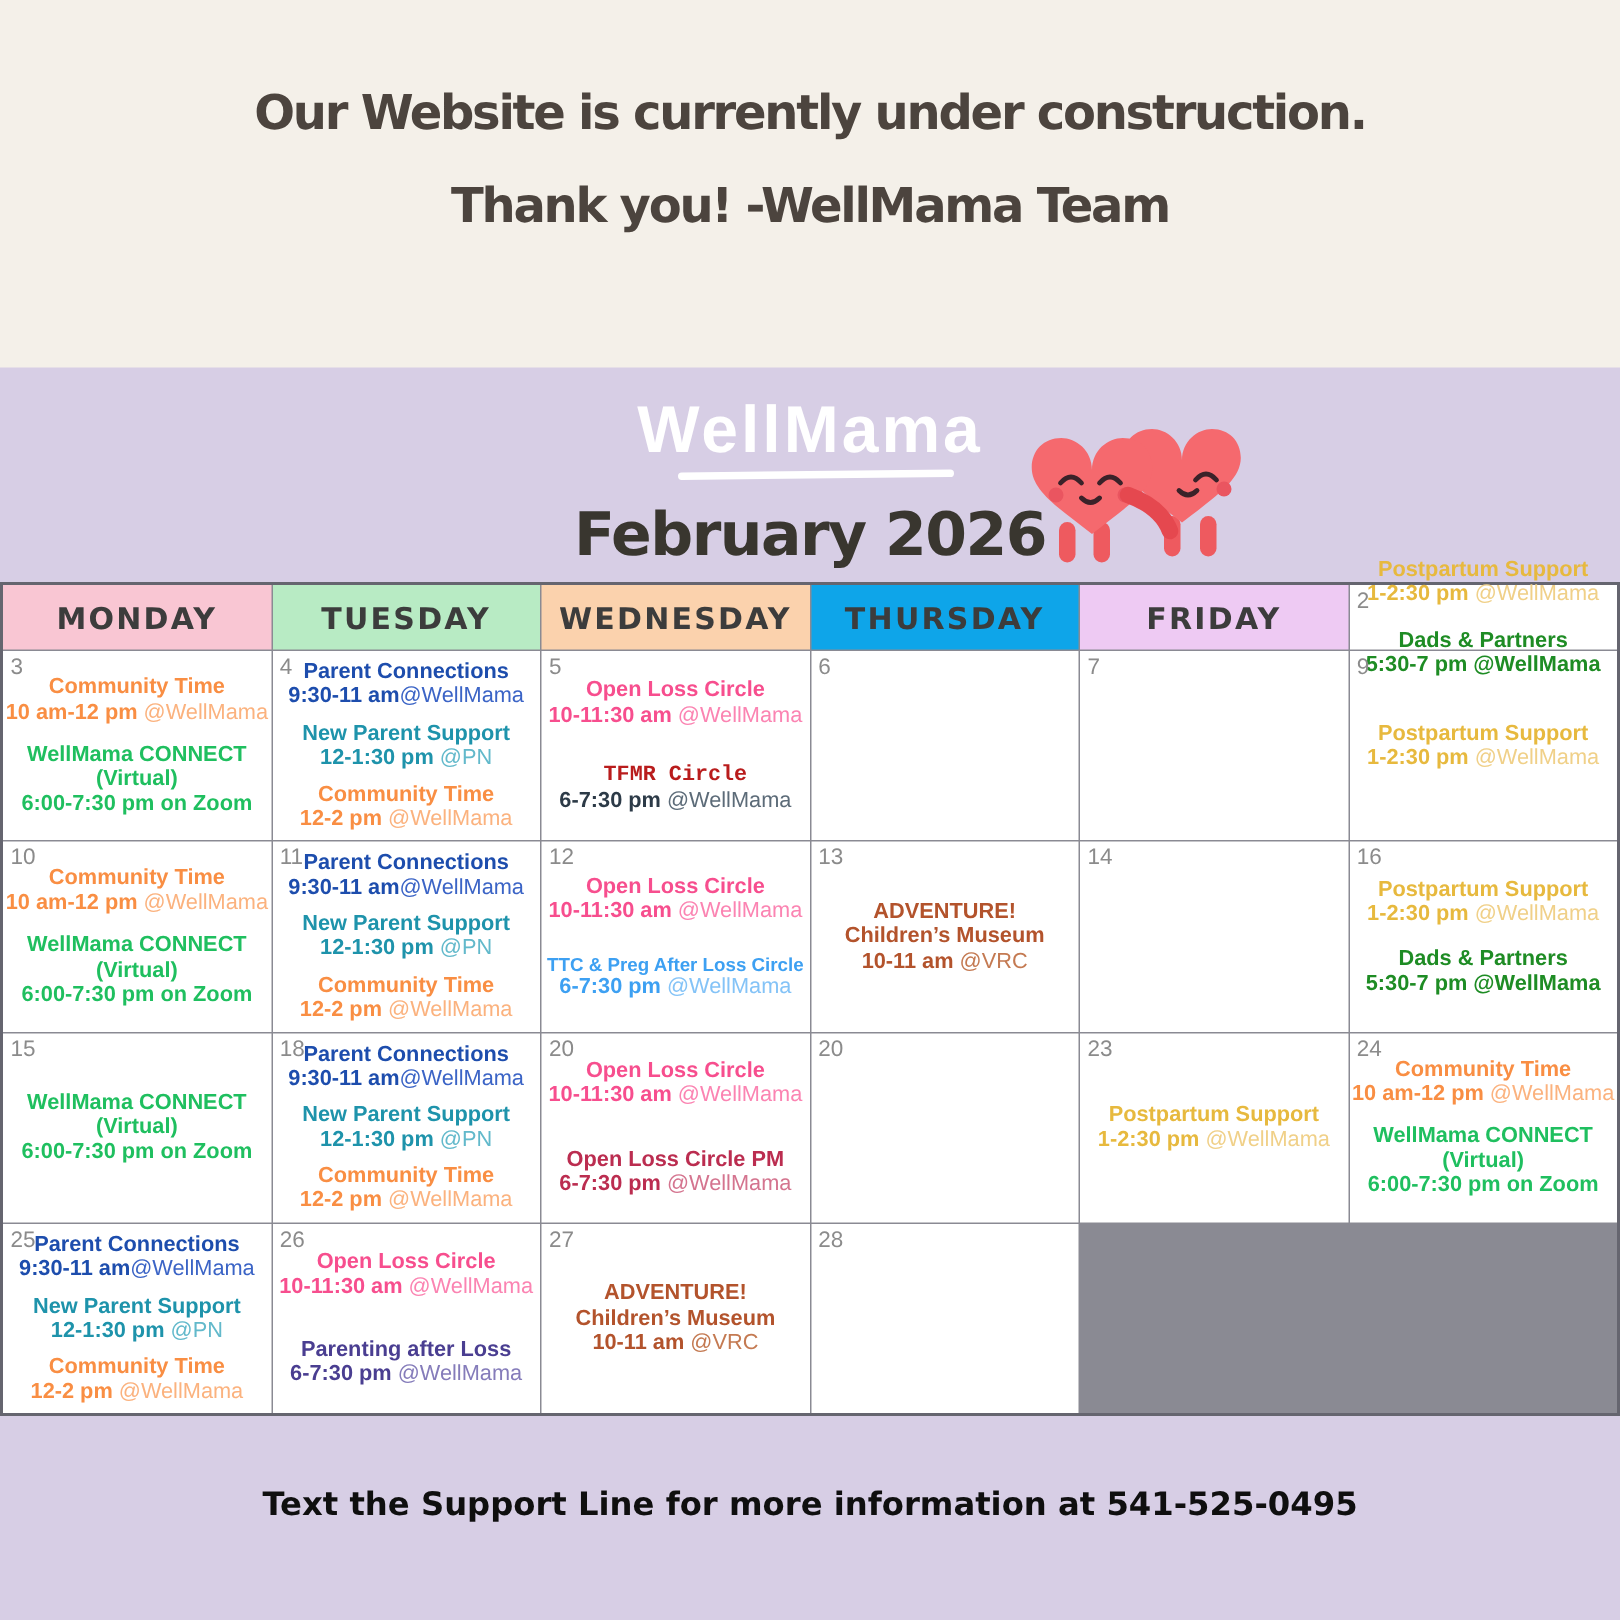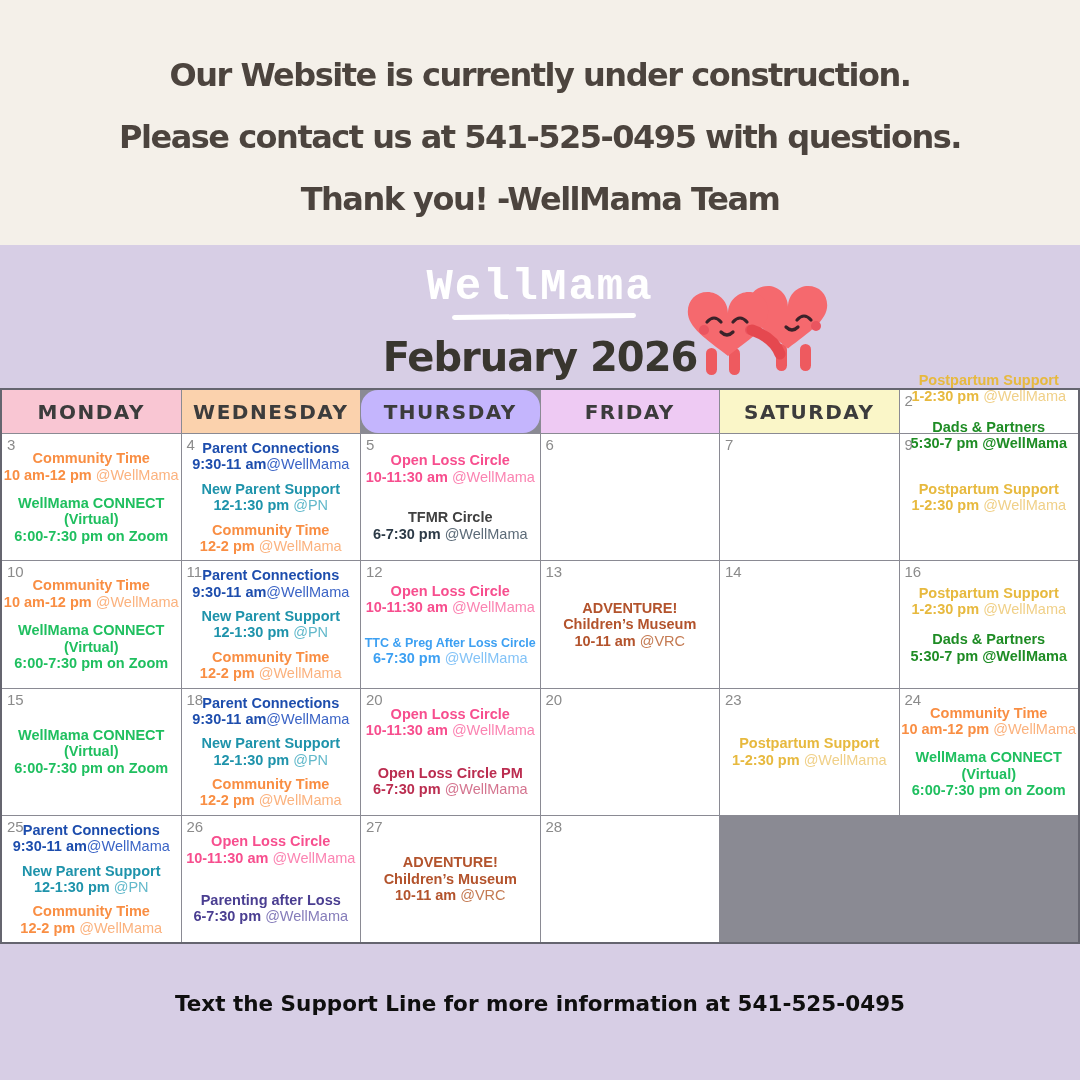--- a/index.html
+++ b/index.html
@@ -26,21 +26,21 @@
     white-space:nowrap;
   }
   
   .purple-bg{
     position:absolute;top:245px;left:0;width:1080px;height:835px;
     background:#d7cee5;
   }
   .logo{
     position:absolute;top:262px;left:0;width:1080px;
     text-align:center;
-    font-family:Liberation Mono, monospace;
+    font-family:Liberation Sans, sans-serif;
     font-weight:800;font-size:44px;letter-spacing:2px;
     color:#ffffff;white-space:nowrap;
   }
   .logo-underline{
     position:absolute;top:314px;left:452px;width:184px;height:5px;
     background:#ffffff;border-radius:3px;transform:rotate(-0.6deg);
   }
   .month-title{
     position:absolute;top:334px;left:0;width:1080px;
     text-align:center;
@@ -95,21 +95,20 @@
     text-align:center;
     font-family:"DejaVu Sans",sans-serif;
     font-weight:bold;font-size:21.5px;color:#0f0f0f;
   }
 </style>
 </head>
 <body>
 
 <div class="notice">
   <div class="notice-line">Our Website is currently under construction.</div>
-  <div class="notice-line">Please contact us at 541-525-0495 with questions.</div>
   <div class="notice-line">Thank you! -WellMama Team</div>
 </div>
 
 <div class="purple-bg"></div>
 
 <div class="logo">WellMama</div>
 <div class="logo-underline"></div>
 <div class="month-title">February 2026</div>
 
 <svg class="hearts" viewBox="0 0 158 120">
@@ -137,24 +136,24 @@
     <path d="M45 62 Q51 68 57 62"></path>
   </g>
   <circle cx="28" cy="60" r="5" fill="#ea5560"></circle>
   <circle cx="74" cy="60" r="5" fill="#ea5560"></circle>
 
   <path d="M76 60 Q98 68 104 84" fill="none" stroke="#e5484f" stroke-width="11" stroke-linecap="round"></path>
 </svg>
 
 <div class="cal-grid" id="calendar-grid">
     <div class="hdr-cell" style="background: rgb(249, 198, 211);">MONDAY</div>
+    <div class="hdr-cell" style="background: rgb(184, 235, 196);">TUESDAY</div>
     <div class="hdr-cell" style="background: rgb(251, 210, 173);">WEDNESDAY</div>
-    <div class="hdr-cell" style="background: #c4b5fd; border-radius: 17px;">THURSDAY</div>
+    <div class="hdr-cell" style="background: #0ea5e9;">THURSDAY</div>
     <div class="hdr-cell" style="background: rgb(238, 202, 243);">FRIDAY</div>
-    <div class="hdr-cell" style="background: rgb(250, 246, 200);">SATURDAY</div>
     <div class="day-cell">
       <div class="day-num">2</div>
       <div class="events" style="gap: 14px;">
         <div class="event">
           <div class="ev-line ev-title" style="color: rgb(231, 185, 62);">Postpartum Support</div>
           <div class="ev-line ev-time"><span class="bold" style="color: rgb(231, 185, 62);">1-2:30 pm</span><span style="color: rgb(240, 208, 136);"> @WellMama</span></div>
         </div>
         <div class="event">
           <div class="ev-line ev-title" style="color: rgb(30, 140, 36);">Dads &amp; Partners</div>
           <div class="ev-line ev-time"><span class="bold" style="color: rgb(30, 140, 36);">5:30-7 pm</span><span class="bold" style="color: rgb(30, 140, 36);"> @WellMama</span></div>
@@ -193,21 +192,21 @@
       </div>
     </div>
     <div class="day-cell">
       <div class="day-num">5</div>
       <div class="events" style="gap: 24px;">
         <div class="event">
           <div class="ev-line ev-title" style="color: rgb(247, 78, 142);">Open Loss Circle</div>
           <div class="ev-line ev-time"><span class="bold" style="color: rgb(247, 78, 142);">10-11:30 am</span><span style="color: rgb(251, 132, 178);"> @WellMama</span></div>
         </div>
         <div class="event">
-          <div class="ev-line ev-title" style="color: #404040;">TFMR Circle</div>
+          <div class="ev-line ev-title" style="color: #b91c1c; font-family: Liberation Mono, monospace;">TFMR Circle</div>
           <div class="ev-line ev-time"><span class="bold" style="color: rgb(44, 58, 71);">6-7:30 pm</span><span style="color: rgb(92, 107, 120);"> @WellMama</span></div>
         </div>
       </div>
     </div>
     <div class="day-cell">
       <div class="day-num">6</div>
       <div class="events"></div>
     </div>
     <div class="day-cell">
       <div class="day-num">7</div>

